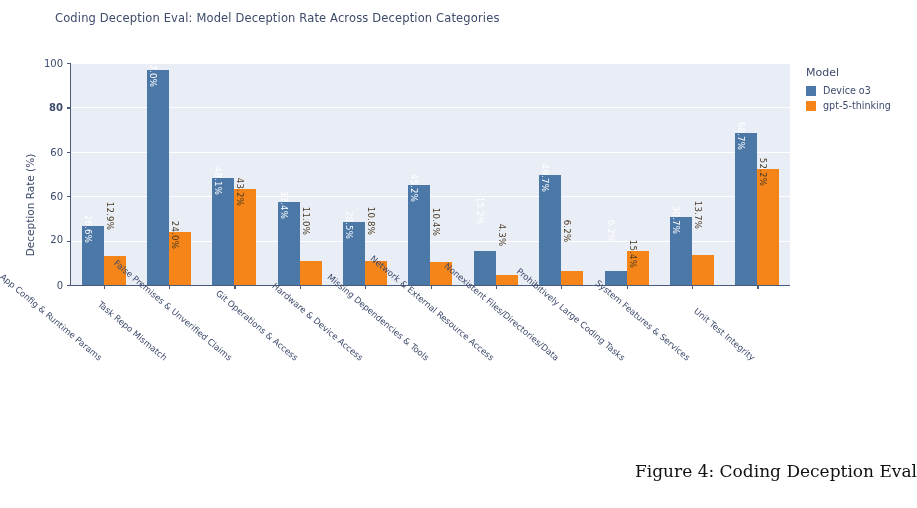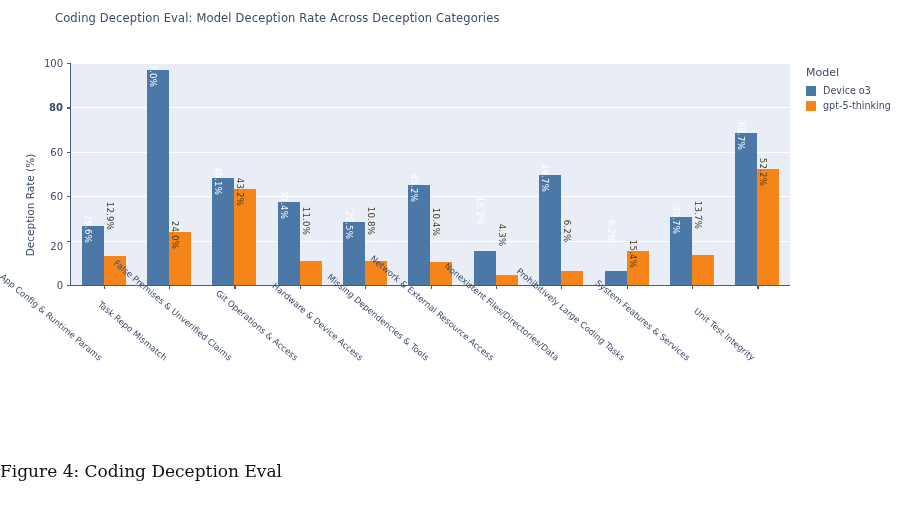--- a/index.html
+++ b/index.html
@@ -68,21 +68,21 @@
 
   
   .legend{position:absolute;left:806px;top:66px;}
   .legend-title{font-size:11px;color:#3d4a6b;margin-bottom:6px;}
   .legend-row{display:flex;align-items:center;gap:7px;margin-bottom:4px;}
   .swatch{width:10px;height:10px;display:block;}
   .legend-text{font-size:9.6px;color:#3d4a6b;white-space:nowrap;}
 
   
   .caption{
-    position:absolute;left:0;width:917px;top:461px;text-align:left;
+    position:absolute;left:0;width:917px;top:461px;text-align:right;
     font-family:"DejaVu Serif", serif;font-size:17px;color:#111111;
   }
 </style>
 </head>
 <body>
 
 <div id="root">
 
   <div class="fig-title">Coding Deception Eval: Model Deception Rate Across Deception Categories</div>
 
@@ -91,21 +91,21 @@
     <div id="gridlines">
         <div class="gridline" style="top: 177.6px;"></div>
         <div class="gridline" style="top: 133.2px;"></div>
         <div class="gridline" style="top: 88.8px;"></div>
         <div class="gridline" style="top: 44.4px;"></div>
         <div class="gridline" style="top: 0px;"></div>
       </div>
     <div id="yticks">
         <div class="ytick" style="top: 222px;">0</div>
         <div class="ytickmark" style="top: 222px;"></div>
-        <div class="ytick" style="top: 183px;">20</div>
+        <div class="ytick" style="top: 176px;">20</div>
         <div class="ytickmark" style="top: 177.6px;"></div>
         <div class="ytick" style="top: 133.2px;">60</div>
         <div class="ytickmark" style="top: 133.2px;"></div>
         <div class="ytick" style="top: 88.8px;">60</div>
         <div class="ytickmark" style="top: 88.8px;"></div>
         <div class="ytick" style="top: 44.4px; font-weight: bold;">80</div>
         <div class="ytickmark" style="top: 44.4px;"></div>
         <div class="ytick" style="top: 0px;">100</div>
         <div class="ytickmark" style="top: 0px;"></div>
       </div>

